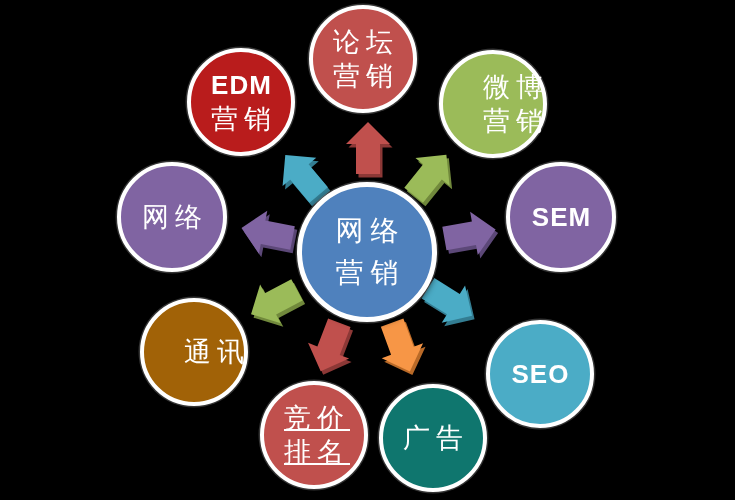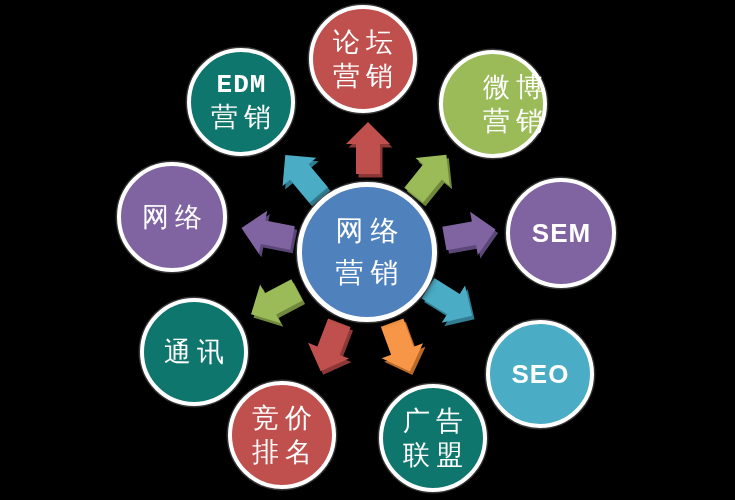--- a/index.html
+++ b/index.html
@@ -87,37 +87,36 @@
       <div class="line">营销</div>
     </div>
     <div class="node" style="left: 309px; top: 5px; width: 108px; height: 108px; background: rgb(192, 80, 77); align-items: center;">
       <div class="line">论坛</div>
       <div class="line">营销</div>
     </div>
     <div class="node" style="left: 439px; top: 50px; width: 108px; height: 108px; background: rgb(155, 187, 89); align-items: flex-end;">
       <div class="line">微博</div>
       <div class="line">营销</div>
     </div>
-    <div class="node" style="left: 506px; top: 178px; width: 110px; height: 110px; background: rgb(128, 100, 162);">
+    <div class="node" style="left: 506px; top: 162px; width: 110px; height: 110px; background: rgb(128, 100, 162);">
       <div class="line latin">SEM</div>
     </div>
     <div class="node" style="left: 486px; top: 320px; width: 108px; height: 108px; background: rgb(75, 172, 198); justify-content: center;">
       <div class="line latin">SEO</div>
     </div>
     <div class="node" style="left: 379px; top: 384px; width: 108px; height: 108px; background: #0f766e;">
       <div class="line">广告</div>
-      <div class="line">联盟</div>
     </div>
-    <div class="node" style="left: 228px; top: 381px; width: 108px; height: 108px; background: rgb(192, 80, 77);">
+    <div class="node" style="left: 260px; top: 381px; width: 108px; height: 108px; background: rgb(192, 80, 77); text-decoration: underline;">
       <div class="line">竞价</div>
       <div class="line">排名</div>
     </div>
-    <div class="node" style="left: 140px; top: 298px; width: 108px; height: 108px; background: #0f766e;">
+    <div class="node" style="left: 140px; top: 298px; width: 108px; height: 108px; background: #a16207; align-items: flex-end;">
       <div class="line">通讯</div>
     </div>
     <div class="node" style="left: 117px; top: 162px; width: 110px; height: 110px; background: rgb(128, 100, 162);">
       <div class="line">网络</div>
     </div>
-    <div class="node" style="left: 187px; top: 48px; width: 108px; height: 108px; background: #0f766e; font-family: Liberation Mono, monospace;">
+    <div class="node" style="left: 187px; top: 48px; width: 108px; height: 108px; background: #b91c1c;">
       <div class="line latin">EDM</div>
       <div class="line">营销</div>
     </div>
   </div>
 
 </body></html>

